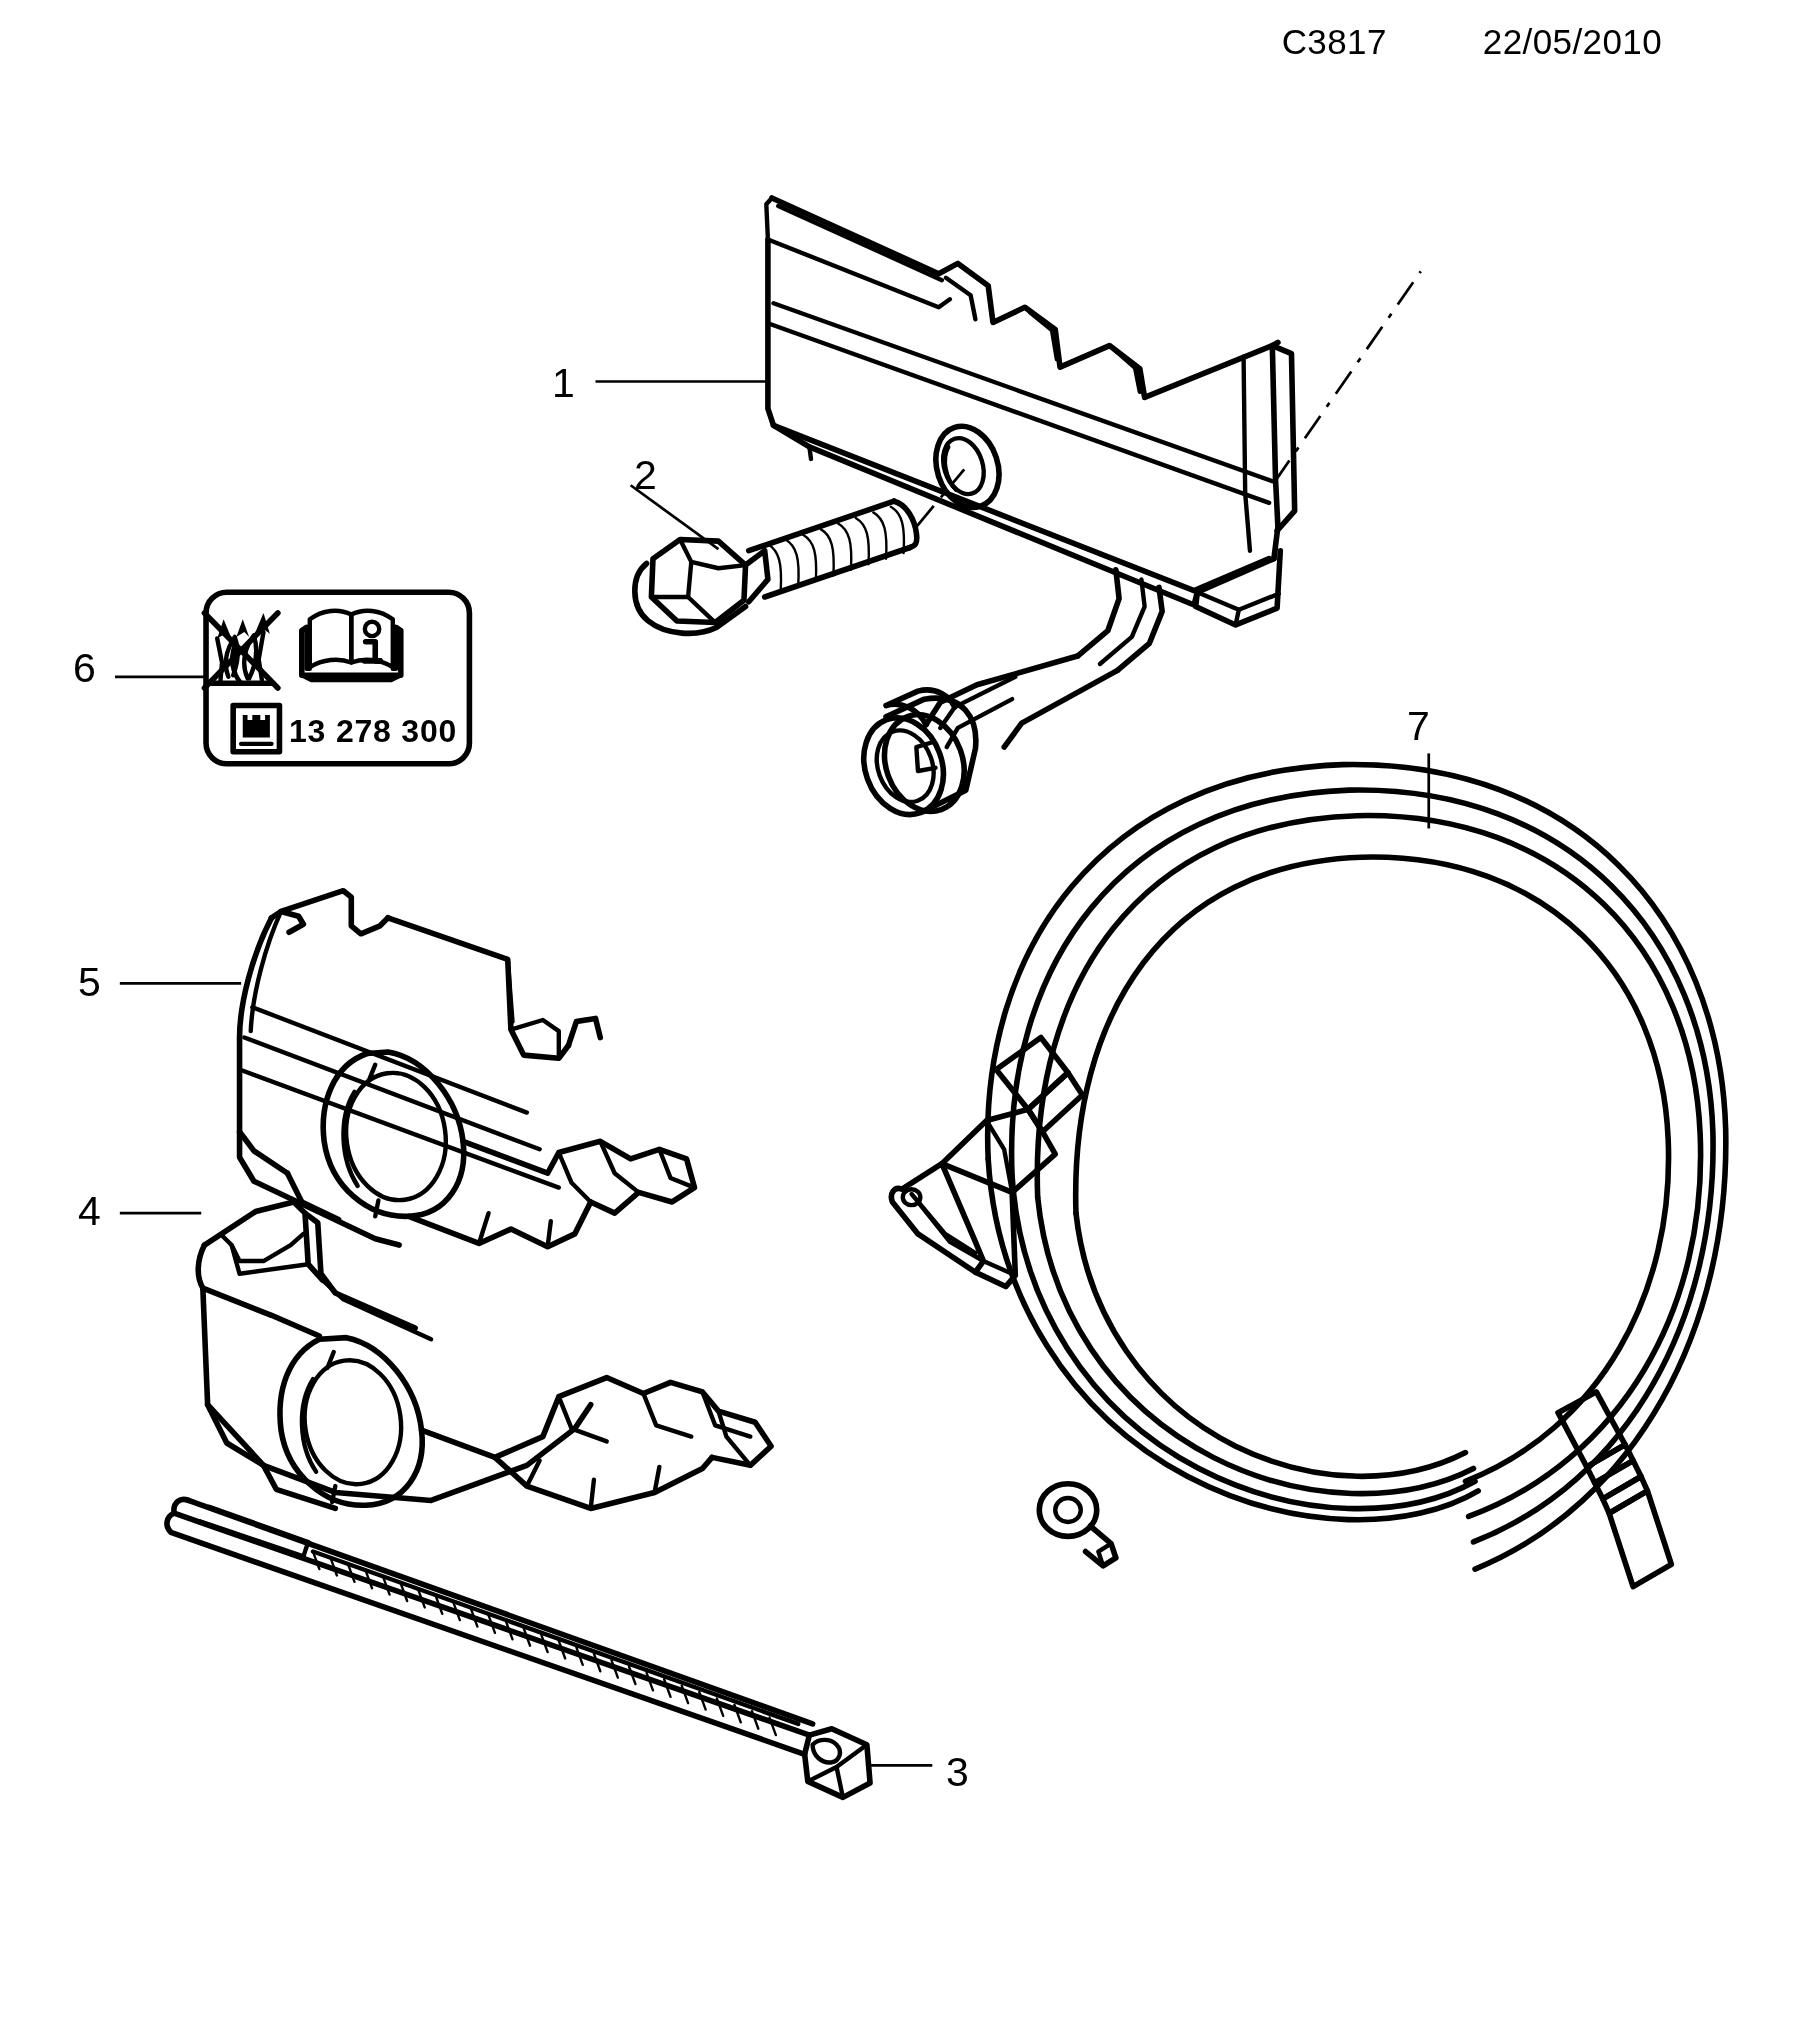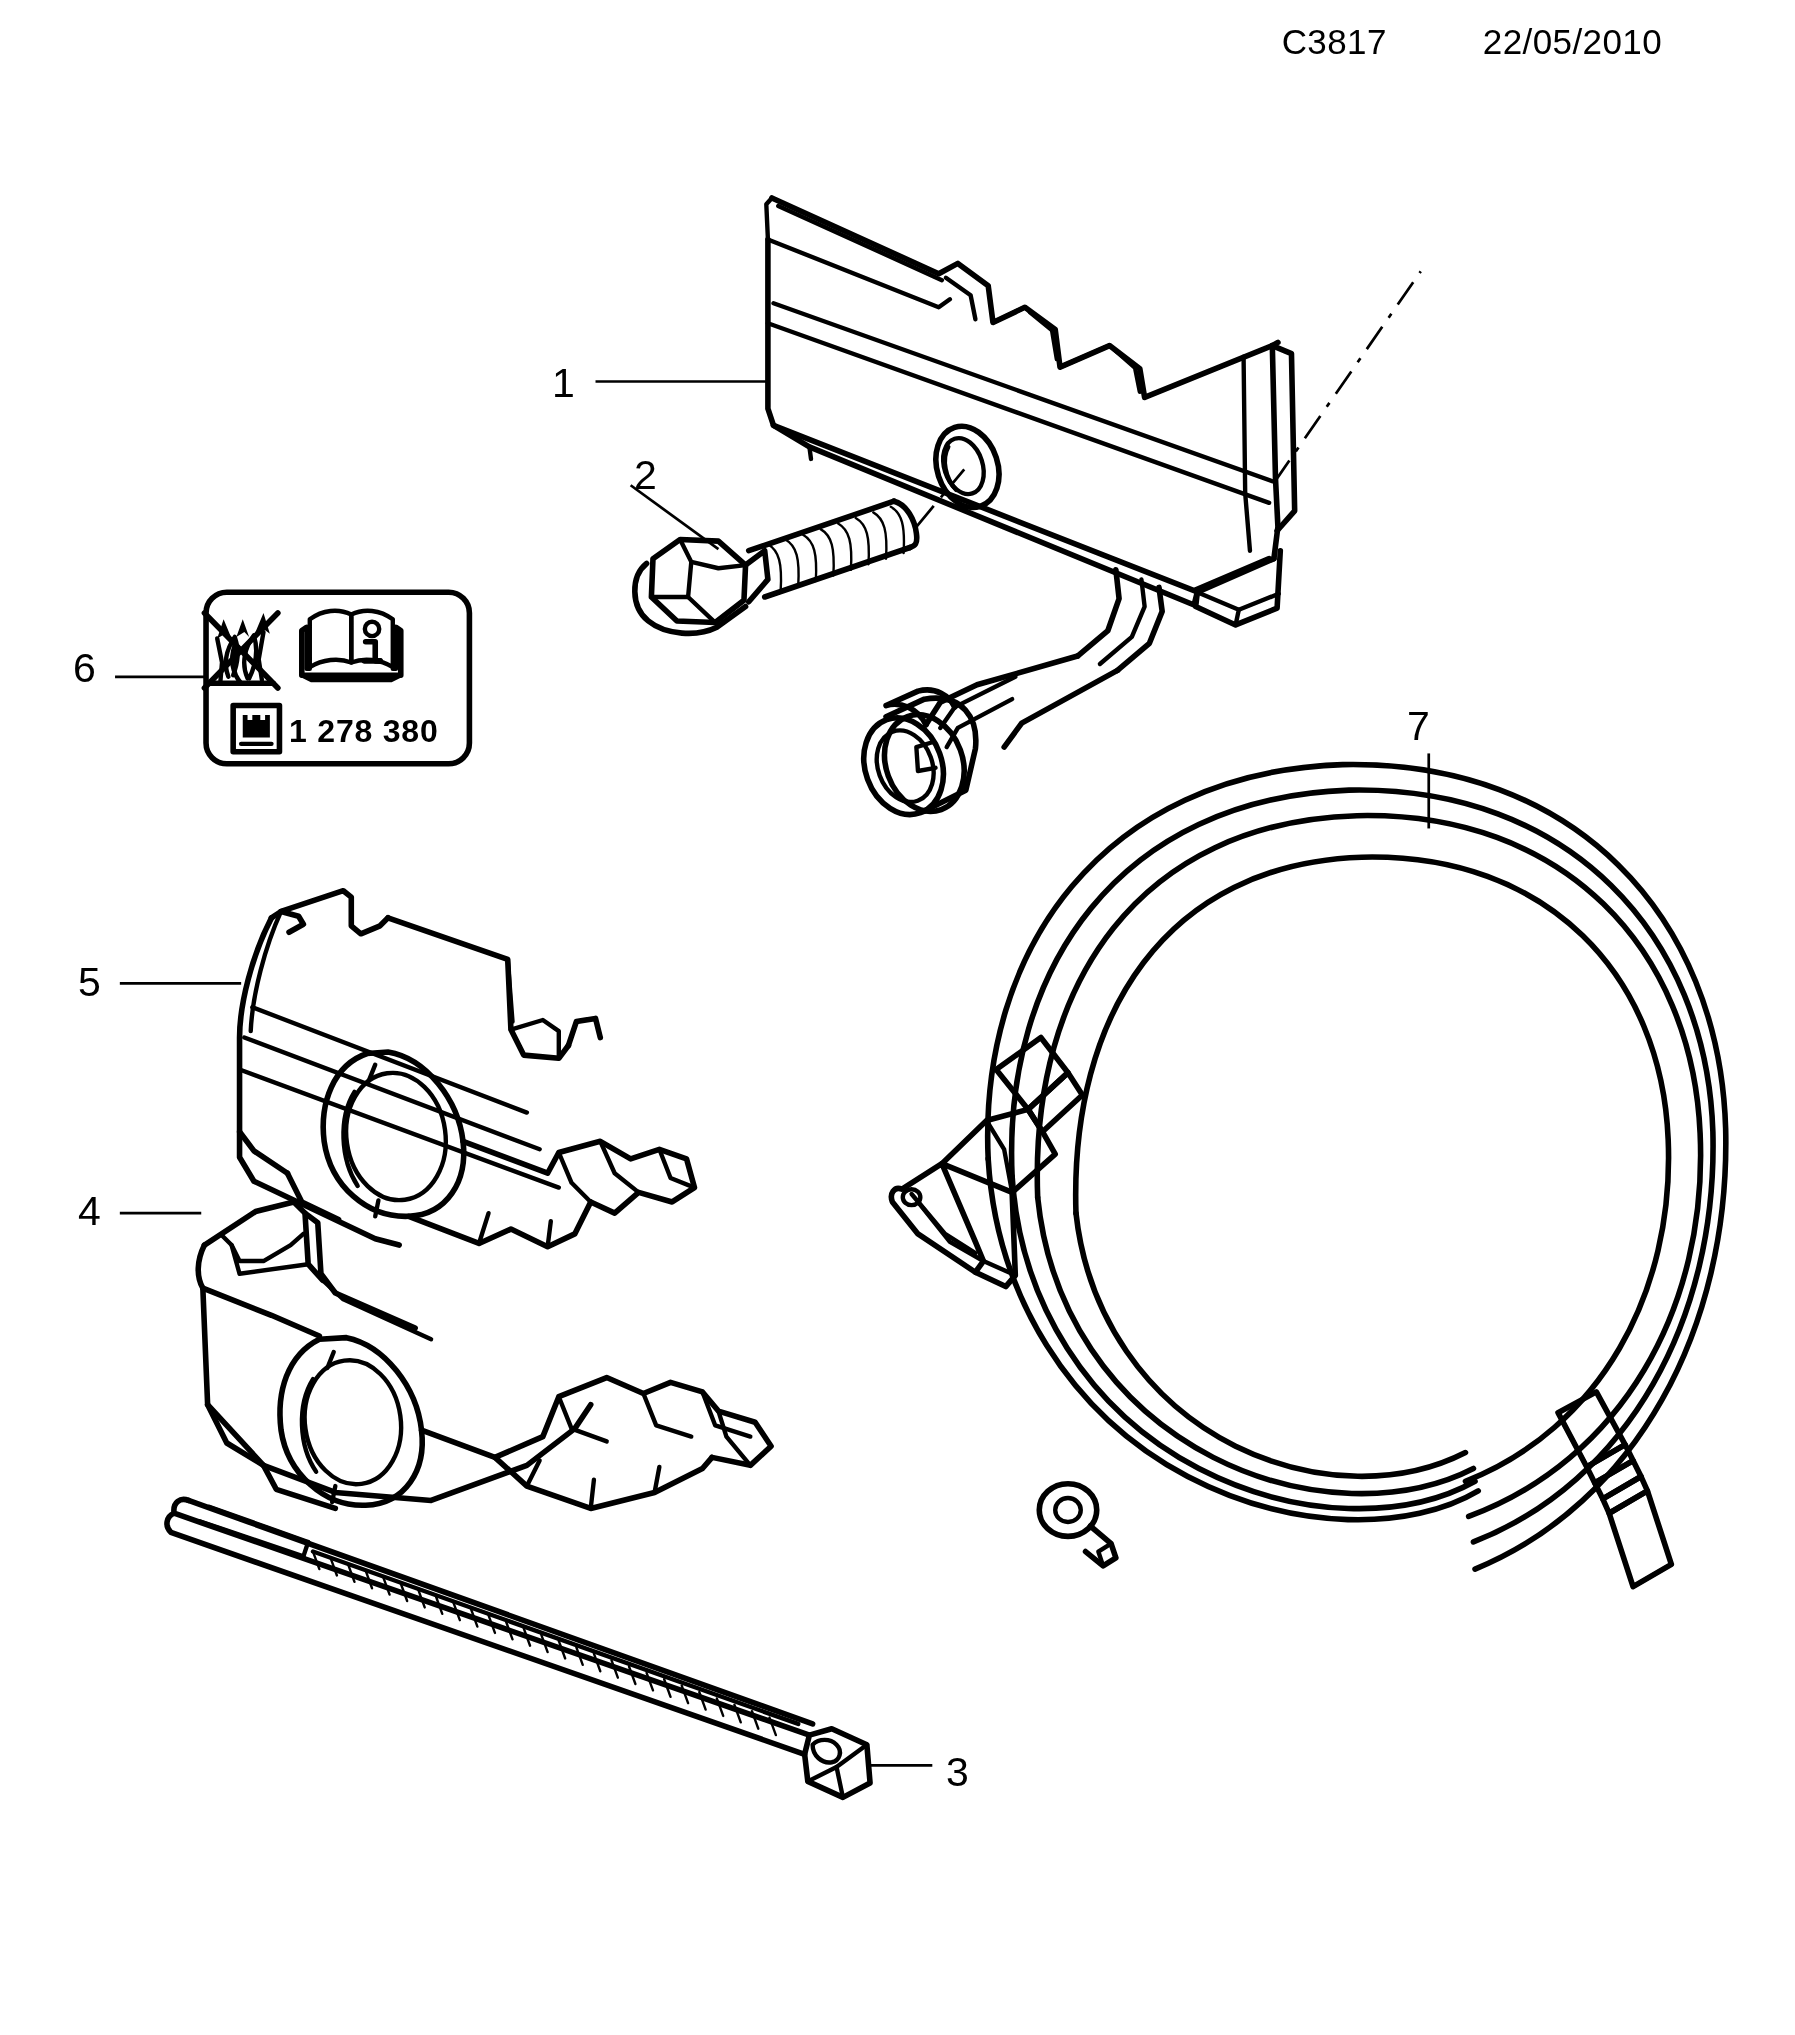--- a/index.html
+++ b/index.html
@@ -374,16 +374,16 @@
 
   <div class="callout" id="cal-1">1</div>
   <div class="callout" id="cal-2">2</div>
   <div class="callout" id="cal-3">3</div>
   <div class="callout" id="cal-4">4</div>
   <div class="callout" id="cal-5">5</div>
   <div class="callout" id="cal-6">6</div>
   <div class="callout" id="cal-7">7</div>
 
   <div style="position:absolute;left:289px;top:713px;font-size:32px;font-weight:bold;letter-spacing:0.8px;
-              font-family:'Liberation Sans',sans-serif;">1 278 380</div>
+              font-family:'Liberation Sans',sans-serif;">13 278 300</div>
 
 </div>
 
 
 </body></html>

